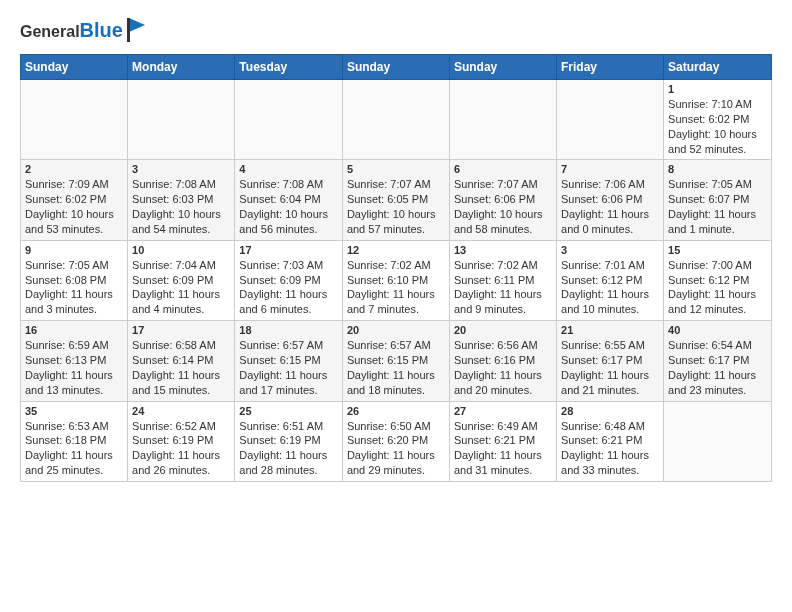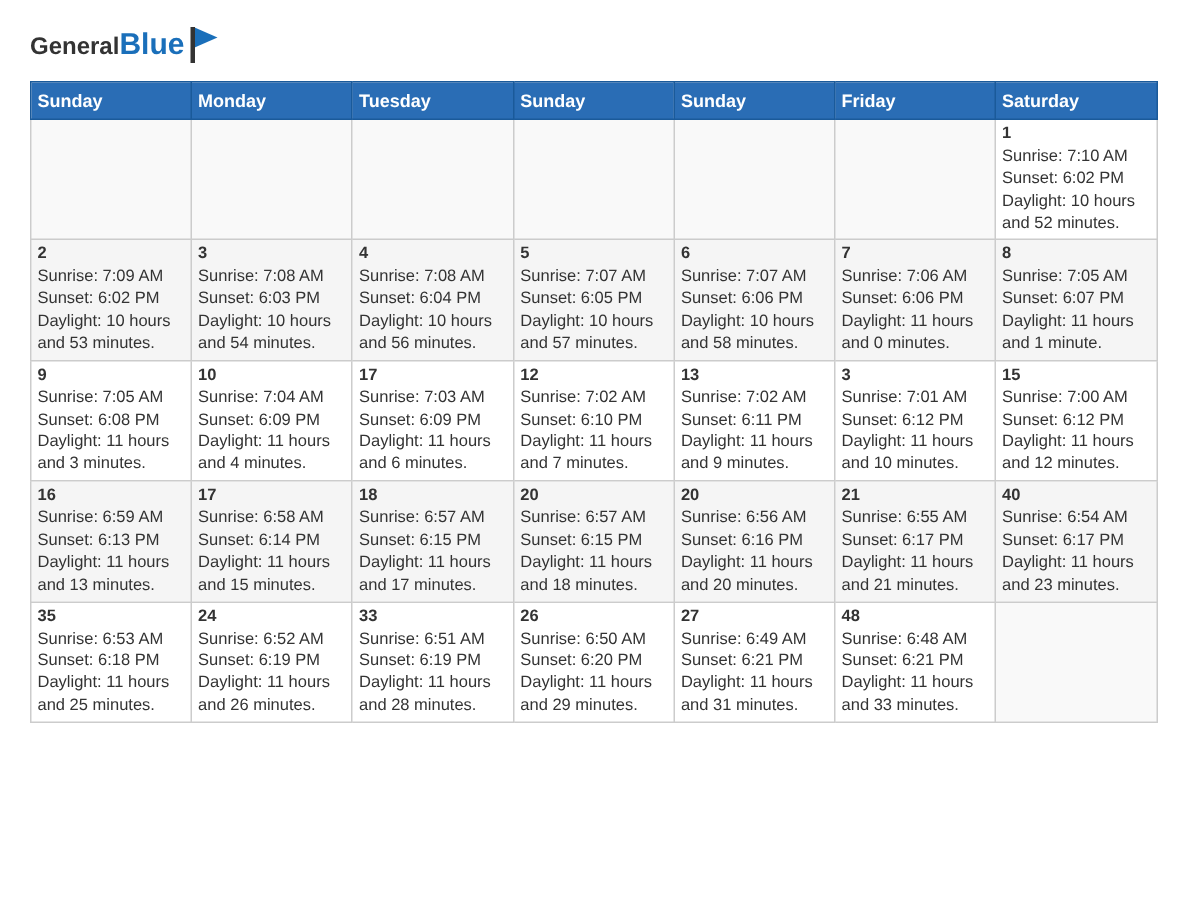--- a/index.html
+++ b/index.html
@@ -218,33 +218,33 @@
         <tr>
           <td>
             <div class="day-num">35</div>
             <div class="day-info">Sunrise: 6:53 AM<br>Sunset: 6:18 PM<br>Daylight: 11 hours<br>and 25 minutes.</div>
           </td>
           <td>
             <div class="day-num">24</div>
             <div class="day-info">Sunrise: 6:52 AM<br>Sunset: 6:19 PM<br>Daylight: 11 hours<br>and 26 minutes.</div>
           </td>
           <td>
-            <div class="day-num">33</div>
+            <div class="day-num">25</div>
             <div class="day-info">Sunrise: 6:51 AM<br>Sunset: 6:19 PM<br>Daylight: 11 hours<br>and 28 minutes.</div>
           </td>
           <td>
             <div class="day-num">26</div>
             <div class="day-info">Sunrise: 6:50 AM<br>Sunset: 6:20 PM<br>Daylight: 11 hours<br>and 29 minutes.</div>
           </td>
           <td>
             <div class="day-num">27</div>
             <div class="day-info">Sunrise: 6:49 AM<br>Sunset: 6:21 PM<br>Daylight: 11 hours<br>and 31 minutes.</div>
           </td>
           <td>
-            <div class="day-num">48</div>
+            <div class="day-num">28</div>
             <div class="day-info">Sunrise: 6:48 AM<br>Sunset: 6:21 PM<br>Daylight: 11 hours<br>and 33 minutes.</div>
           </td>
           <td class="empty"></td>
         </tr>
       </tbody>
   </table>
 </div>
 
 <style>
   .header .logo {

